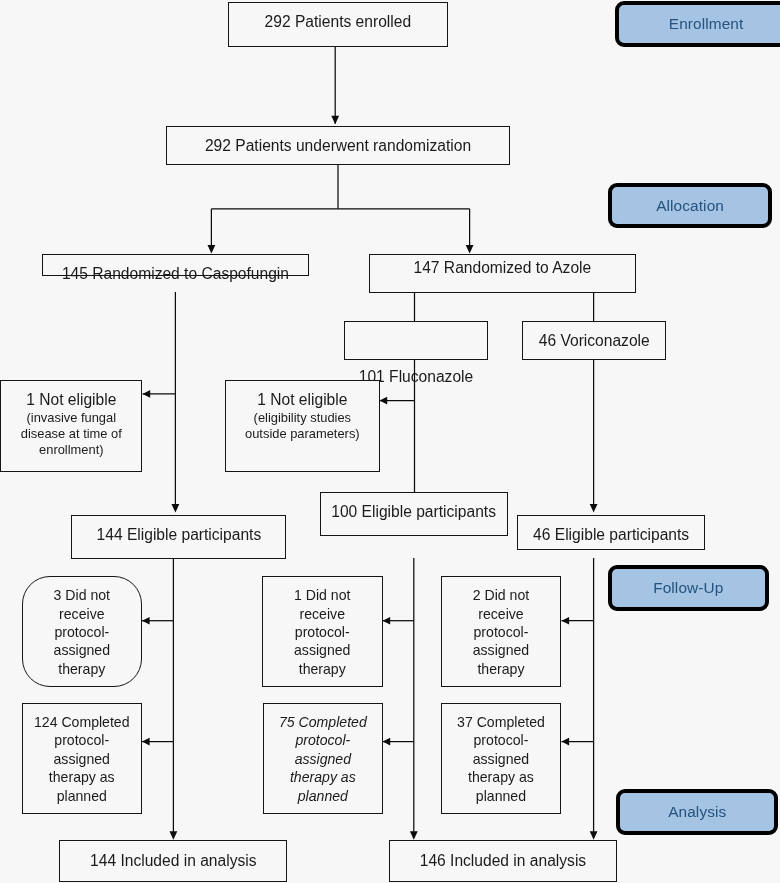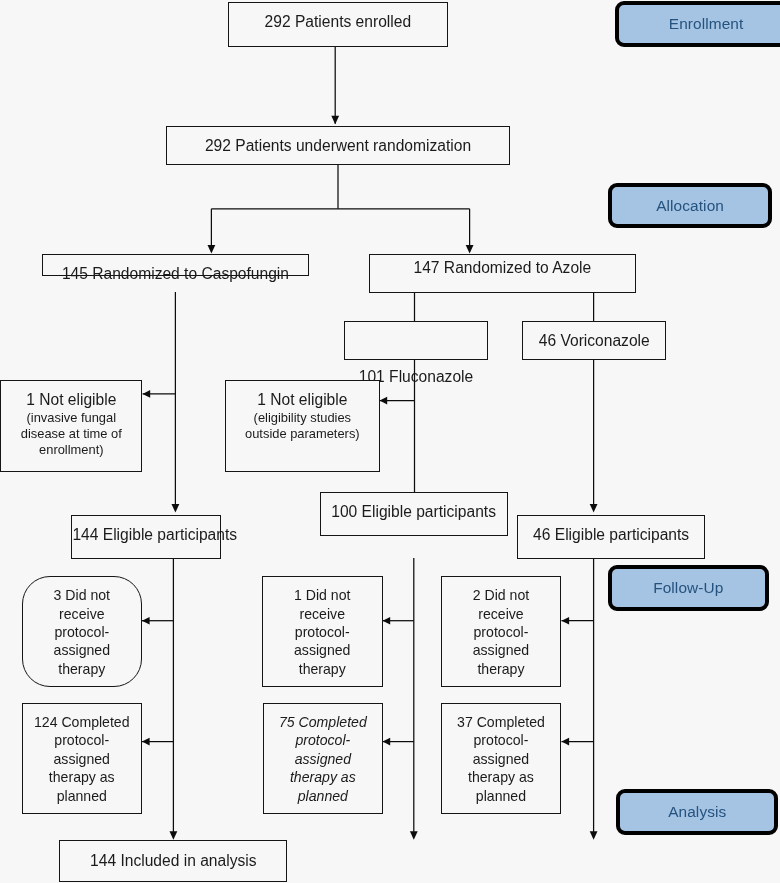--- a/index.html
+++ b/index.html
@@ -134,31 +134,31 @@
   </div>
 </div>
 <div class="bx" style="left:224.9px;top:380.4px;width:154.9px;height:91.9px;">
   <div class="txt" style="top:8.45px;">
   <span class="ln fs-lg">1 Not eligible</span>
   <span class="ln fs-sm">(eligibility studies</span>
   <span class="ln fs-sm">outside parameters)</span>
   </div>
 </div>
 
-<div class="bx fs-lg" style="left:71.4px;top:515.2px;width:150px;height:44.0px;">
+<div class="bx fs-lg" style="left:71.4px;top:515.2px;width:215px;height:44.0px;">
   <div class="txt" style="top:9.25px;">
   <span class="ln">144 Eligible participants</span>
   </div>
 </div>
 <div class="bx fs-lg" style="left:319.5px;top:492px;width:188.2px;height:44.0px;">
   <div class="txt" style="top:9.25px;">
   <span class="ln">100 Eligible participants</span>
   </div>
 </div>
-<div class="bx fs-lg" style="left:517.0px;top:515.2px;width:188.2px;height:44.0px;">
+<div class="bx fs-lg" style="left:517.0px;top:515.2px;width:188.2px;height:35px;">
   <div class="txt" style="top:9.25px;">
   <span class="ln">46 Eligible participants</span>
   </div>
 </div>
 
 <div class="bx fs-md" style="left:21.5px;top:576.3px;width:120.6px;height:111.0px;border-radius:28px;">
   <div class="txt" style="top:8.95px;">
   <span class="ln">3 Did not</span>
   <span class="ln">receive</span>
   <span class="ln">protocol-</span>
@@ -211,20 +211,25 @@
   <span class="ln">therapy as</span>
   <span class="ln">planned</span>
   </div>
 </div>
 
 <div class="bx fs-lg" style="left:59.2px;top:840.4px;width:228.2px;height:42.0px;">
   <div class="txt" style="top:9.45px;">
   <span class="ln">144 Included in analysis</span>
   </div>
 </div>
+<div class="bx fs-lg" style="left:388.9px;top:840.4px;width:228.1px;height:42.0px;">
+  <div class="txt" style="top:9.45px;">
+  <span class="ln">146 Included in analysis</span>
+  </div>
+</div>
 
 <div class="badge" style="left:614.6px;top:1px;width:183px;height:45.6px;">
   <span>Enrollment</span>
 </div>
 <div class="badge" style="left:608.3px;top:183.2px;width:163.6px;height:44.7px;">
   <span>Allocation</span>
 </div>
 <div class="badge" style="left:607.7px;top:564.5px;width:161.2px;height:46.3px;">
   <span>Follow-Up</span>
 </div>

